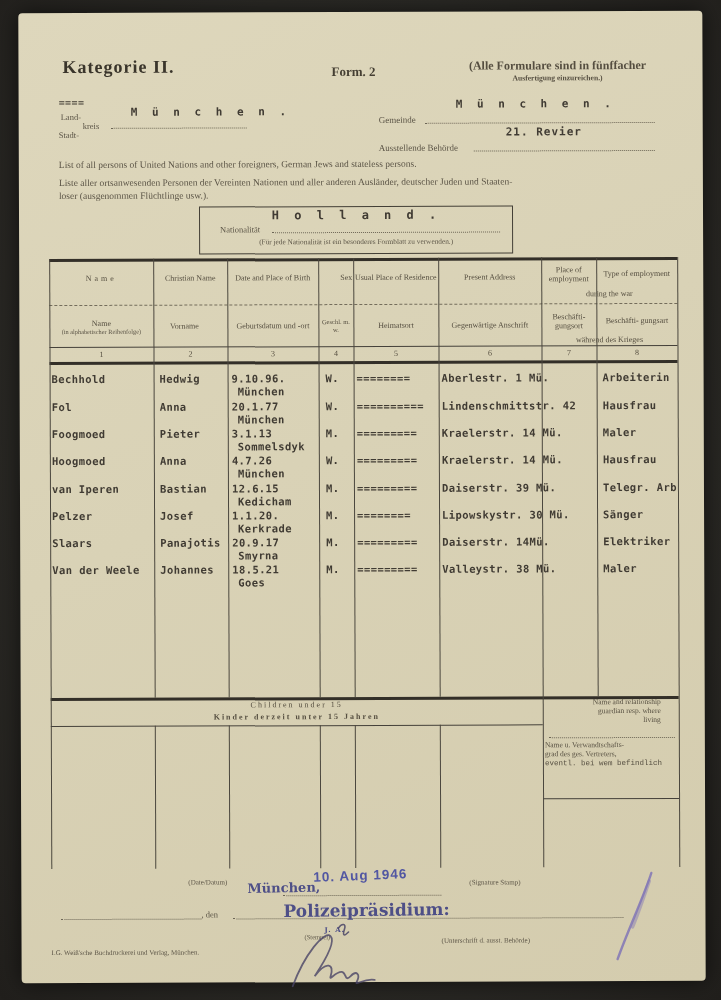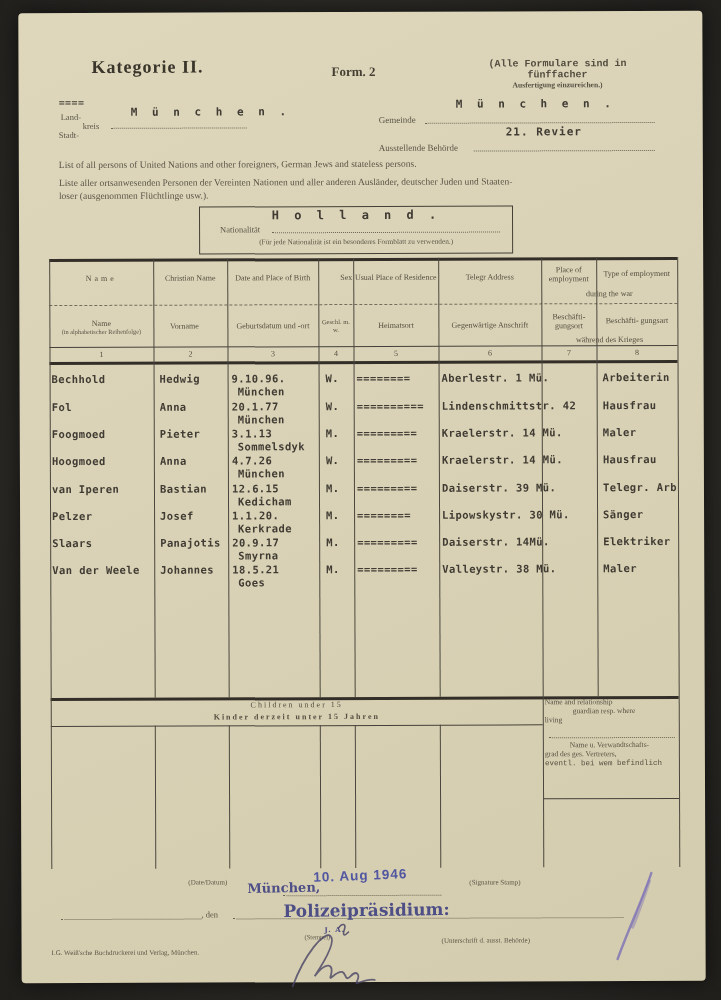--- a/index.html
+++ b/index.html
@@ -39,24 +39,24 @@
   .c-res{left:337px;}
   .c-addr{left:422px;}
   .c-emp{left:583px;}
   .dotline{position:absolute;border-bottom:1px dotted #6d6656;height:0;}
 </style>
 </head>
 <body>
 
 <div class="paper">
 
-  <div class="abs serif" style="left:44px;top:44px;font-size:18px;font-weight:700;letter-spacing:1px;color:#3a352b;margin-left:29px;">Kategorie II.</div>
+  <div class="abs serif" style="left:44px;top:44px;font-size:18px;font-weight:700;letter-spacing:1px;color:#3a352b;">Kategorie II.</div>
   <div class="abs serif" style="left:313px;top:52px;font-size:13px;font-weight:700;color:#453f33;">Form. 2</div>
   <div class="abs" style="left:438px;top:47px;width:202px;text-align:center;">
-    <span class="serif" style="font-size:10px;font-weight:700;display:block;font-family:Liberation Mono, monospace;">(Alle Formulare sind in fünffacher</span>
+    <span class="serif" style="font-size:12px;font-weight:700;display:block;">(Alle Formulare sind in fünffacher</span>
     <span class="serif" style="font-size:7.6px;font-weight:700;display:block;">Ausfertigung einzureichen.)</span>
   </div>
 
   <div class="abs tw" style="left:40px;top:84px;font-size:10px;">====</div>
   <div class="abs print-sm" style="left:42px;top:99px;font-size:8.5px;">Land-</div>
   <div class="abs print-sm" style="left:64px;top:108px;font-size:8.5px;">kreis</div>
   <div class="abs print-sm" style="left:40px;top:117px;font-size:8.5px;">Stadt-</div>
   <div class="dotline" style="left:92px;top:115px;width:136px;"></div>
   <div class="abs tw" style="left:112px;top:93px;font-size:11px;letter-spacing:4px;">M ü n c h e n .</div>
 
@@ -101,21 +101,21 @@
       <div class="vl" style="left: 299px; top: 713px; height: 143px;"></div>
       <div class="vl" style="left: 334px; top: 713px; height: 143px;"></div>
       <div class="vl" style="left: 419px; top: 713px; height: 143px;"></div>
     </div>
 
   <div class="hcell hen" style="left:30px;top:250px;width:104px;height:32px;letter-spacing:3px;">Name</div>
   <div class="hcell hen" style="left:134px;top:250px;width:74px;height:32px;">Christian Name</div>
   <div class="hcell hen" style="left:208px;top:250px;width:91px;height:32px;">Date and Place of Birth</div>
   <div class="hcell hen" style="left:299px;top:250px;width:56px;height:32px;">Sex</div>
   <div class="hcell hen" style="left:334px;top:250px;width:85px;height:32px;">Usual Place of Residence</div>
-  <div class="hcell hen" style="left:419px;top:250px;width:103px;height:32px;">Telegr Address</div>
+  <div class="hcell hen" style="left:419px;top:250px;width:103px;height:32px;">Present Address</div>
   <div class="hcell hen" style="left:522px;top:248px;width:55px;height:30px;">Place of employment</div>
   <div class="hcell hen" style="left:577px;top:248px;width:81px;height:30px;">Type of employment</div>
   <div class="hcell hen" style="left:522px;top:278px;width:136px;height:10px;">during the war</div>
 
   <div class="hcell" style="left:30px;top:297px;width:104px;height:34px;flex-direction:column;">
     <span class="hde">Name</span>
     <span class="hsub">(in alphabetischer Reihenfolge)</span>
   </div>
   <div class="hcell hde" style="left:134px;top:297px;width:62px;height:34px;">Vorname</div>
   <div class="hcell hde" style="left:208px;top:297px;width:91px;height:34px;">Geburtsdatum und -ort</div>
@@ -214,28 +214,28 @@
         <span class="tw c-sex">M.</span>
         <span class="tw c-res">=========</span>
         <span class="tw c-addr">Valleystr. 38 Mü.</span>
         <span class="tw c-emp">Maler</span>
       </div>
     </div>
 
   <div class="abs hen" style="left:30px;top:688px;width:492px;text-align:center;letter-spacing:2px;">Children under 15</div>
   <div class="abs hen" style="left:30px;top:700px;width:492px;text-align:center;font-weight:700;letter-spacing:2px;">Kinder derzeit unter 15 Jahren</div>
 
-  <div class="abs" style="left:524px;top:687px;width:116px;text-align:left;">
+  <div class="abs" style="left:524px;top:687px;width:116px;text-align:right;">
     <span class="hen" style="display:block;font-size:7.5px;">Name and relationship</span>
     <span class="hen" style="display:block;font-size:7.5px;padding-left:28px;">guardian resp. where</span>
     <span class="hen" style="display:block;font-size:7.5px;">living</span>
   </div>
   <div class="dotline" style="left:528px;top:726px;width:126px;"></div>
   <div class="abs" style="left:524px;top:730px;width:132px;text-align:left;">
-    <span class="hde" style="display:block;font-size:7.5px;margin-left:25px;">Name u. Verwandtschafts-</span>
+    <span class="hde" style="display:block;font-size:7.5px;">Name u. Verwandtschafts-</span>
     <span class="hde" style="display:block;font-size:7.5px;">grad des ges. Vertreters,</span>
     <span class="hde" style="display:block;font-size:7.5px;font-family:Liberation Mono, monospace;">eventl. bei wem befindlich</span>
   </div>
 
   <div class="abs print-sm" style="left:167px;top:866px;font-size:7px;">(Date/Datum)</div>
   <div class="abs stamp" style="left:226px;top:868px;font-size:13px;transform:rotate(-1deg);">München,</div>
   <div class="abs" style="left:292px;top:856px;font-family:'Liberation Sans',sans-serif;font-weight:700;font-size:13.5px;color:#5257a2;letter-spacing:1px;transform:rotate(-2deg);">10. Aug 1946</div>
   <div class="dotline" style="left:262px;top:883px;width:158px;"></div>
   <div class="abs print-sm" style="left:448px;top:867px;font-size:7px;">(Signature Stamp)</div>
 

